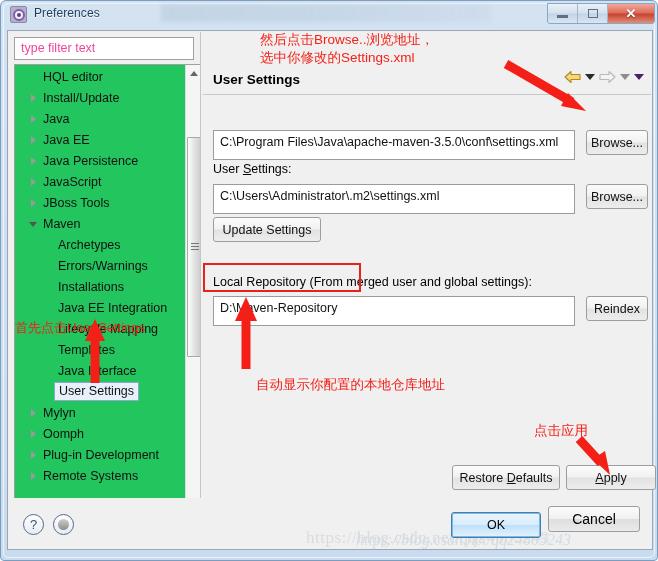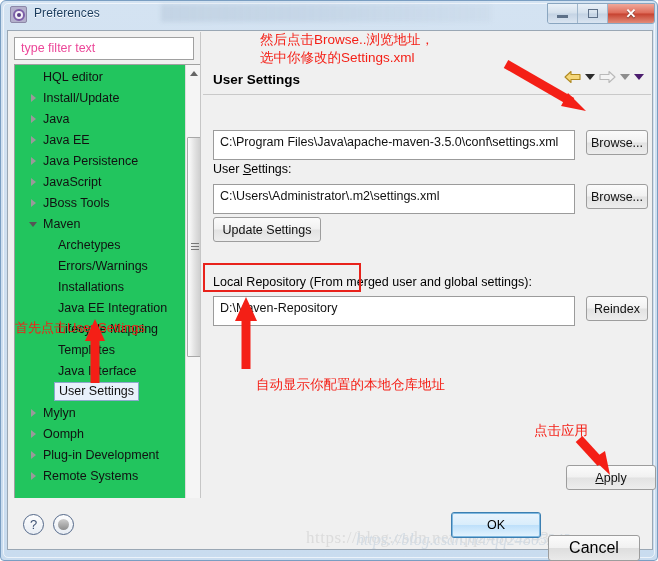--- a/index.html
+++ b/index.html
@@ -331,26 +331,26 @@
     border: 1px solid #3c7fb1;
     border-radius: 3px;
     background: linear-gradient(to bottom, #eaf4fd 0%, #d9edfb 48%, #bee0fa 52%, #e5f4fe 100%);
     box-shadow: 0 0 0 1px #7fb8e0 inset;
     font-size: 12.5px;
     display: flex; align-items: center; justify-content: center;
     color: #000;
   }
   .btn-cancel {
     position: absolute;
-    left: 547px; top: 534px;
+    left: 547px; top: 505px;
     width: 92px; height: 26px;
     border: 1px solid #9d9d9d;
     border-radius: 3px;
     background: linear-gradient(to bottom, #fbfbfb 0%, #f1f1f1 48%, #dedede 52%, #eaeaea 100%);
-    font-size: 16px;
+    font-size: 14px;
     display: flex; align-items: center; justify-content: center;
     color: #000;
   }
   .watermark {
     position: absolute;
     left: 305px; top: 527px;
     font-family: "Liberation Serif", serif;
     font-size: 17px;
     color: #dcdcdc;
     white-space: nowrap;
@@ -529,20 +529,23 @@
       <div class="field-label" style="left:12px; top:130px;"><span>User </span><span class="u">S</span><span>ettings:</span></div>
       <div class="textfield" style="left:12px; top:152px; width:362px;">C:\Users\Administrator\.m2\settings.xml</div>
       <div class="btn" style="left:385px; top:152px; width:62px; height:25px;">Browse...</div>
 
       <div class="btn" style="left:12px; top:185px; width:108px; height:25px;">Update Settings</div>
 
       <div class="field-label" style="left:12px; top:243px;">Local Repository (From merged user and global settings):</div>
       <div class="textfield" style="left:12px; top:264px; width:362px;">D:\Maven-Repository</div>
       <div class="btn" style="left:385px; top:264px; width:62px; height:25px;">Reindex</div>
 
+      <div class="btn" style="left:251px; top:433px; width:108px; height:25px;">
+        <span>Restore <span class="u">D</span>efaults</span>
+      </div>
       <div class="btn" style="left:365px; top:433px; width:90px; height:25px;">
         <span><span class="u">A</span>pply</span>
       </div>
     </div>
   </div>
 
   <div class="redbox" style="left:202px; top:262px; width:158px; height:29px;"></div>
 
   <div class="anno" style="left:259px; top:30px;">然后点击Browse..浏览地址，</div>
   <div class="anno" style="left:259px; top:48px;">选中你修改的Settings.xml</div>

